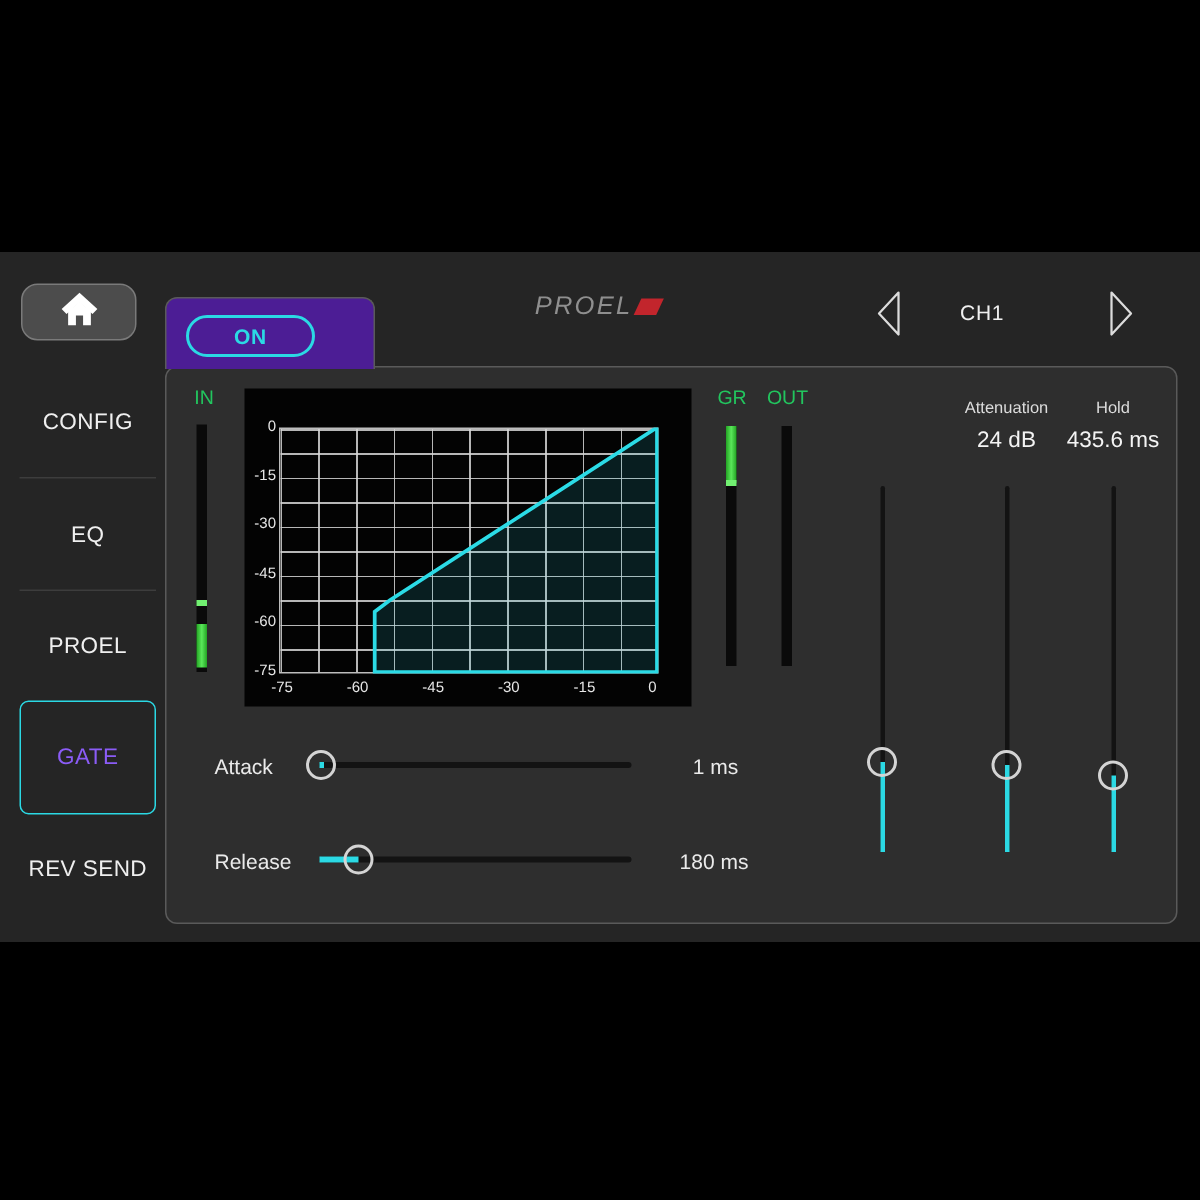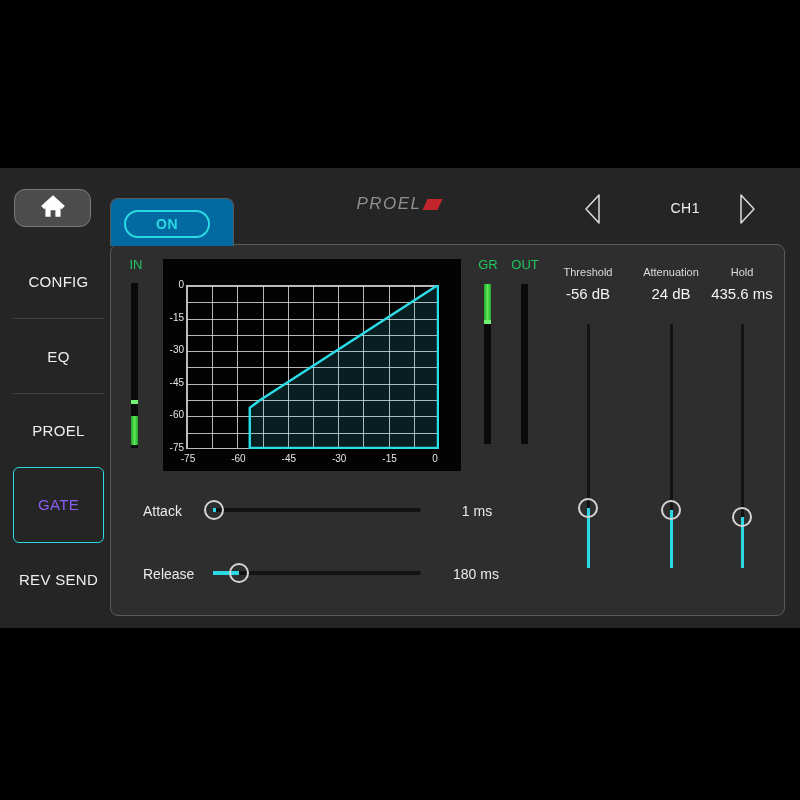--- a/index.html
+++ b/index.html
@@ -10,34 +10,34 @@
 
   
   .home-btn { position: absolute; left: 14px; top: 21px; width: 77px; height: 38px;
     background: #4c4c4c; border: 1px solid #7a7a7a; border-radius: 11px;
     display: flex; align-items: center; justify-content: center; cursor: pointer; }
   .brand { position: absolute; left: 350px; top: 26px; width: 96px; height: 20px;
     display: flex; align-items: center; justify-content: center; gap: 3px; }
   .brand-text { font-style: italic; font-weight: normal; font-size: 17px; letter-spacing: 1.5px; color: #8f8f8f; }
   .brand-red { width: 15px; height: 11px; background: #c2252c; transform: skewX(-25deg); }
   .nav-arrow { position: absolute; top: 24px; width: 22px; height: 34px; cursor: pointer; }
-  .chan-label { position: absolute; left: 640px; top: 32px; width: 60px; text-align: right;
+  .chan-label { position: absolute; left: 640px; top: 32px; width: 60px; text-align: left;
     font-size: 14px; letter-spacing: 0.5px; color: #f0f0f0; }
 
   
   .sidebar { position: absolute; left: 13px; top: 77px; width: 91px; height: 371px;
     display: flex; flex-direction: column; }
   .side-item { flex: 1; display: flex; align-items: center; justify-content: center;
     color: #efefef; font-size: 15px; letter-spacing: 0.3px; border-bottom: 1px solid #3d3d3d; cursor: pointer; }
   .side-item.no-sep, .side-item:last-child { border-bottom: none; }
   .side-item.active { border: 1px solid #2bd9e4; border-radius: 6px; color: #8b5cf6; }
 
   
-  .on-tab { position: absolute; left: 110px; top: 30px; width: 124px; height: 48px;
-    background: #0369a1; border: 1px solid #5a5a5a; border-bottom: none;
+  .on-tab { position: absolute; left: 110px; top: 30px; width: 140px; height: 48px;
+    background: #4c1d95; border: 1px solid #5a5a5a; border-bottom: none;
     border-radius: 8px 8px 0 0; z-index: 3; }
   .on-pill { position: absolute; left: 13px; top: 11px; width: 86px; height: 28px;
     border: 2px solid #2bd9e4; border-radius: 14px; color: #2bd9e4;
     font-size: 14px; font-weight: bold; letter-spacing: 0.5px;
     display: flex; align-items: center; justify-content: center; cursor: pointer; }
   .panel { position: absolute; left: 110px; top: 76px; width: 675px; height: 372px;
     background: #2e2e2e; border: 1px solid #5a5a5a; border-radius: 8px; z-index: 1; }
 
   
   .meter-label { position: absolute; width: 30px; text-align: center; font-size: 13px; color: #22c55e; }
@@ -147,24 +147,20 @@
       </div>
 
       <div class="meter-label" style="left:362px; top:12px;">GR</div>
       <div class="meter-label" style="left:399px; top:12px;">OUT</div>
       <div class="vtrack" style="left:373px; top:39px; height:160px;">
         <div class="vseg green-bar" style="top:0; height:38px;"></div>
         <div class="vseg green-tick" style="top:36px; height:4px;"></div>
       </div>
       <div class="vtrack" style="left:410px; top:39px; height:160px;"></div>
 
-      <div class="pcol" style="left:429px; top:21px;">
-        <div class="plabel">Threshold</div>
-        <div class="pvalue">-56 dB</div>
-      </div>
       <div class="pcol" style="left:512px; top:21px;">
         <div class="plabel">Attenuation</div>
         <div class="pvalue">24 dB</div>
       </div>
       <div class="pcol" style="left:583px; top:21px;">
         <div class="plabel">Hold</div>
         <div class="pvalue">435.6 ms</div>
       </div>
 
       <div class="vslider-track" style="left:475.5px;">

